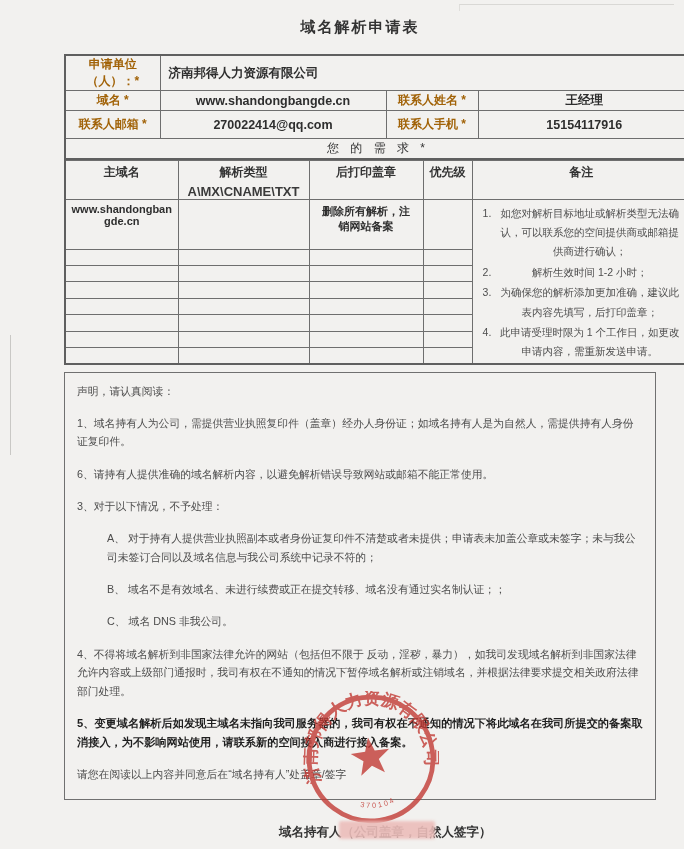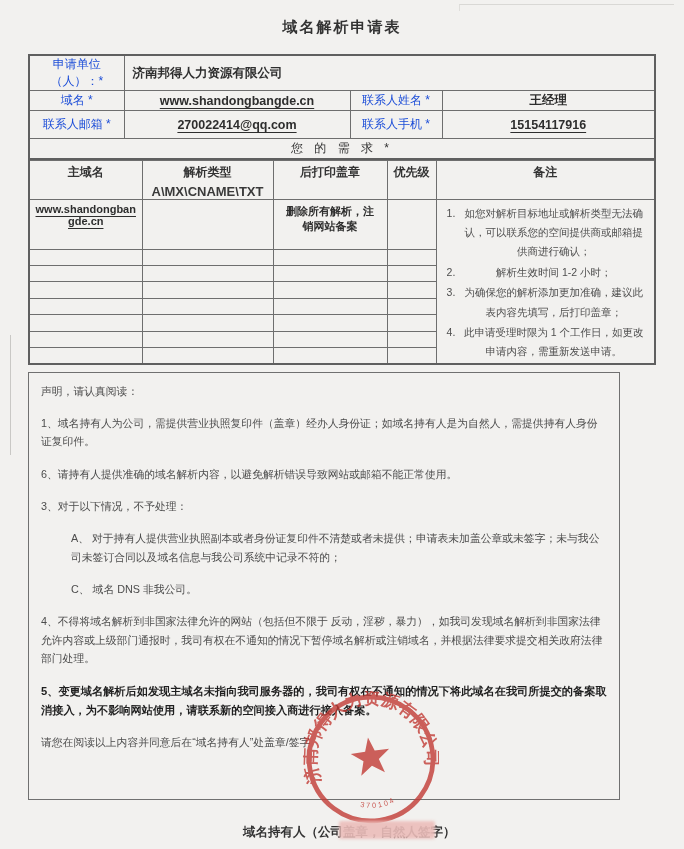--- a/index.html
+++ b/index.html
@@ -1,41 +1,41 @@
 <!DOCTYPE html>
 <html><head>
 <meta charset="utf-8">
 <style>
   * { margin:0; padding:0; box-sizing:border-box; }
   html,body { background:#e8e7e5; }
   body { font-family:"Liberation Sans","DejaVu Sans",sans-serif; }
   .page {
     position:relative; width:684px; height:849px; margin:0 auto;
-    background:#f2f1ef; color:#3d3d3d; overflow:hidden;
+    background:#f2f1ef; color:#3d3d3d; overflow:hidden;padding-left:36px;
   }
   .artifact-top {
     position:absolute; top:4px; right:10px; width:215px; height:7px;
     border-top:1px solid #d7d6d3; border-left:1px solid #dddcd9; opacity:.9;
   }
   .artifact-left {
     position:absolute; top:335px; left:10px; width:1px; height:120px;
     background:#c9c8c5;
   }
   .doc-title {
     padding-top:18px; text-align:center; font-size:15px; font-weight:bold;
     letter-spacing:2px; color:#333;
   }
   
   table { border-collapse:collapse; table-layout:fixed; }
   .info-table { width:628px; margin:17px 28px 0 28px; border:2px solid #5f5f5f; }
   .info-table td { border:1px solid #6e6e6e; text-align:center; vertical-align:middle; }
-  .info-table .lbl { font-size:12px; font-weight:normal; color:#1d4ed8; }
+  .info-table .lbl { font-size:12px; font-weight:bold; color:#a16207; }
   .info-table .val { font-size:12.5px; font-weight:bold; color:#2e2e2e; }
   .info-table .left { text-align:left; padding-left:8px; }
-  .u { text-decoration:underline; text-underline-offset:3px; }
+  .u { text-underline-offset:3px; }
   .r1 { height:30px; } .r2 { height:20px; } .r3 { height:28px; }
   .needs-head { height:20px; font-size:12px; font-weight:normal; letter-spacing:4px; color:#333; }
   
   .needs-table { width:628px; margin:0 28px; border:2px solid #5f5f5f; border-top:none; }
   .needs-table td, .needs-table th { border:1px solid #6e6e6e; font-size:11px; vertical-align:top;text-align:center; }
   .needs-table th { font-weight:bold; font-size:12px; color:#333; padding-top:3px; height:37px; }
   .th-sub { display:block; font-weight:bold; font-size:13px; margin-top:3px; color:#3a3a3a; }
   .cell-domain { font-weight:bold; font-size:12px; color:#2e2e2e; text-align:center;
                  word-break:break-all; padding:3px 4px; }
   .cell-addr { font-weight:bold; font-size:11.5px; color:#2e2e2e; text-align:center; padding:4px 10px;margin-left:24px; }
@@ -190,20 +190,21 @@
         </tr>
   </tbody>
     </table>
 
   <div class="statement-box">
     <div class="st-line">声明，请认真阅读：</div>
     <div class="st-item">1、域名持有人为公司，需提供营业执照复印件（盖章）经办人身份证；如域名持有人是为自然人，需提供持有人身份证复印件。</div>
     <div class="st-item">6、请持有人提供准确的域名解析内容，以避免解析错误导致网站或邮箱不能正常使用。</div>
     <div class="st-item">3、对于以下情况，不予处理：</div>
     <div class="st-sub">A、 对于持有人提供营业执照副本或者身份证复印件不清楚或者未提供；申请表未加盖公章或未签字；未与我公司未签订合同以及域名信息与我公司系统中记录不符的；</div>
+    <div class="st-sub">B、 域名不是有效域名、未进行续费或正在提交转移、域名没有通过实名制认证；；</div>
     <div class="st-sub">C、 域名 DNS 非我公司。</div>
     <div class="st-item">4、不得将域名解析到非国家法律允许的网站（包括但不限于 反动，淫秽，暴力），如我司发现域名解析到非国家法律允许内容或上级部门通报时，我司有权在不通知的情况下暂停域名解析或注销域名，并根据法律要求提交相关政府法律部门处理。</div>
     <div class="st-item st-bold">5、变更域名解析后如发现主域名未指向我司服务器的，我司有权在不通知的情况下将此域名在我司所提交的备案取消接入，为不影响网站使用，请联系新的空间接入商进行接入备案。</div>
     <div class="st-line" style="margin-bottom:4px">请您在阅读以上内容并同意后在“域名持有人”处盖章/签字</div>
   </div>
 
   <div class="holder-line">域名持有人（公司盖章，自然人签字）</div>
 
   <svg class="stamp" viewBox="0 0 200 200" aria-hidden="true">
     <g opacity="0.8" transform="rotate(-8 100 100)">

